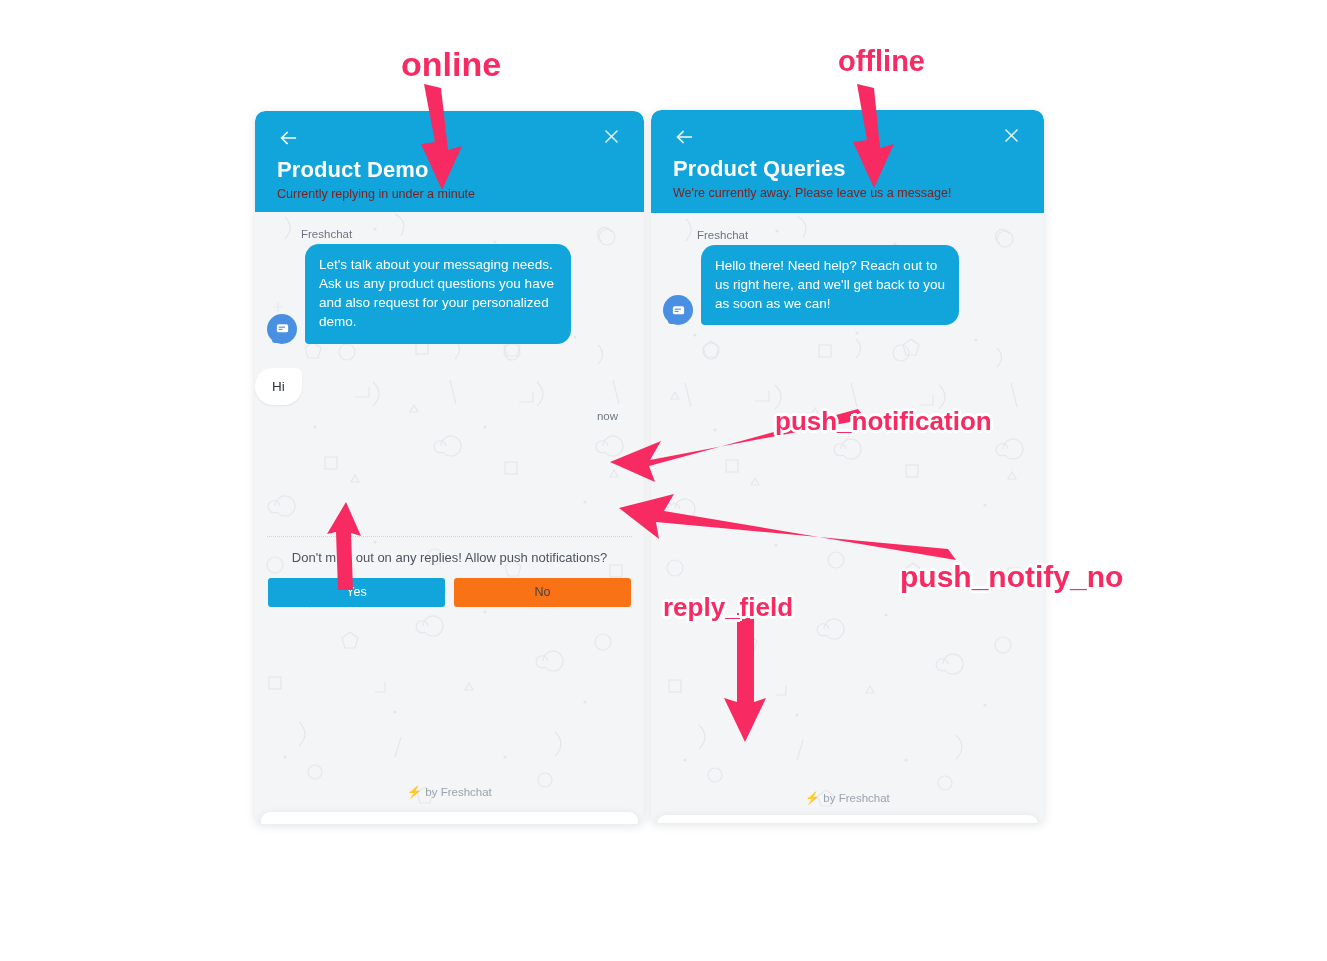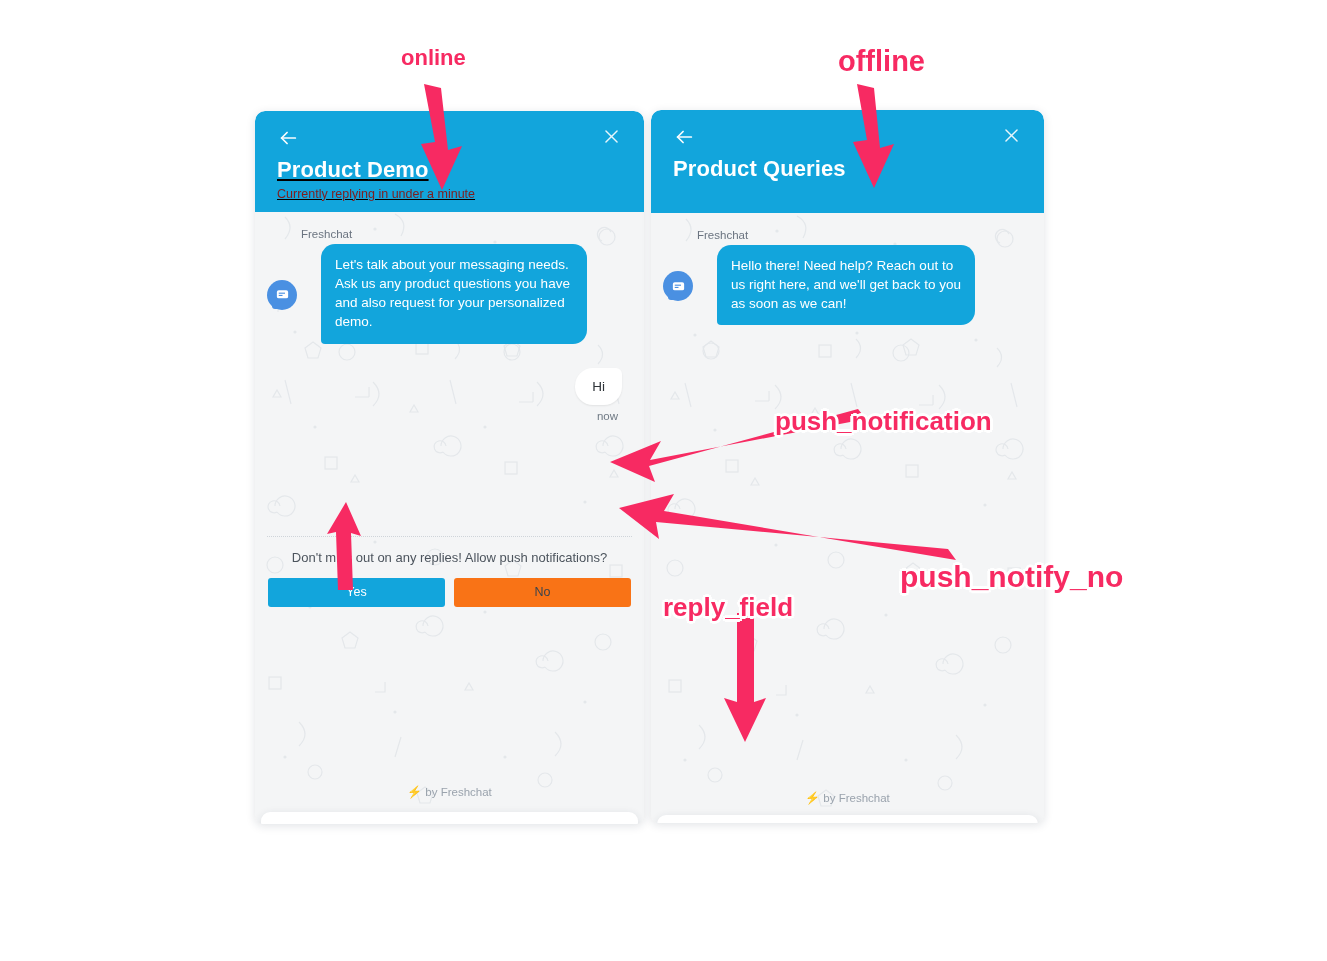--- a/index.html
+++ b/index.html
@@ -12,21 +12,21 @@
   #stage { position: relative; width: 1327px; height: 961px; }
 
   
   .widget {
     position: absolute;
     background: #f4f5f6;
     border-radius: 10px 10px 8px 8px;
     overflow: hidden;
     box-shadow: 0 2px 10px rgba(20,40,60,.13);
   }
-  #widget-online  { left: 255px; top: 111px; width: 389px; height: 713px; text-decoration: underline; }
+  #widget-online  { left: 255px; top: 111px; width: 389px; height: 713px; }
   #widget-offline { left: 651px; top: 110px; width: 393px; height: 713px; }
 
   
   .wi-header {
     position: relative;
     background: #12a5dc;
     color: #fff;
     padding: 16px 20px 14px 22px;
     border-radius: 10px 10px 0 0;
   }
@@ -55,21 +55,21 @@
   }
   .doodles { position: absolute; inset: 0; opacity: .75; pointer-events: none; }
 
   .msg-block { position: absolute; left: 0; right: 0; }
   #widget-online  .msg-block { top: 16px; }
   #widget-offline .msg-block { top: 16px; }
 
   .agent-name {
     font-size: 11.5px; color: #6b7480; margin-left: 46px; margin-bottom: 4px;
   }
-  .agent-row { display: flex; align-items: center; padding-left: 12px; padding-right: 24px; gap: 16px; }
+  .agent-row { display: flex; align-items: flex-end; padding-left: 12px; padding-right: 24px; }
   .avatar {
     width: 30px; height: 30px; border-radius: 50%;
     background: #4a90e2; flex: 0 0 30px;
     display: flex; align-items: center; justify-content: center;
     margin-right: 8px; margin-top: 2px;
     position: relative;
   }
   .avatar::after {
     content: ""; position: absolute; left: 5px; bottom: 1px;
     width: 8px; height: 8px; background: #4a90e2;
@@ -77,21 +77,21 @@
   }
   .bubble-in {
     background: #12a5dc; color: #fff;
     border-radius: 14px 14px 14px 4px;
     padding: 11px 14px 12px 14px;
     font-size: 13.5px; line-height: 1.42;
     max-width: 266px;
   }
   #widget-offline .bubble-in { max-width: 258px; }
 
-  .user-row { display: flex; justify-content: flex-end; padding-right: 22px; }
+  .user-row { display: flex; padding-right: 22px; }
   .bubble-out {
     background: #ffffff; color: #2e3338;
     border-radius: 18px 6px 18px 18px;
     padding: 11px 17px; font-size: 13.5px;
     box-shadow: 0 1px 2px rgba(0,0,0,.08);
   }
   .msg-time {
     text-align: right; padding-right: 26px;
     font-size: 11.5px; color: #707a85; margin-top: 5px;
   }
@@ -143,21 +143,21 @@
     font-weight: bold;
     color: #f72a62;
     white-space: nowrap;
     -webkit-text-stroke: 4px #ffffff;
     paint-order: stroke fill;
     text-shadow:
       2px 0 0 #fff, -2px 0 0 #fff, 0 2px 0 #fff, 0 -2px 0 #fff,
       2px 2px 0 #fff, -2px 2px 0 #fff, 2px -2px 0 #fff, -2px -2px 0 #fff,
       3px 0 0 #fff, -3px 0 0 #fff, 0 3px 0 #fff, 0 -3px 0 #fff;
   }
-  .anno-online  { left: 401px; top: 45px;  font-size: 22px; }
+  .anno-online  { left: 401px; top: 45px;  font-size: 34px; }
   .anno-offline { left: 838px; top: 45px;  font-size: 29px; }
   .anno-push-notification { left: 775px; top: 386px; font-size: 26px; margin-top: 20px; }
   .anno-push-notify-no    { left: 900px; top: 560px; font-size: 30px; }
   .anno-push-notify-yes   { left: 210px; top: 592px; font-size: 26px; }
   .anno-reply-field       { left: 663px; top: 592px; font-size: 26px; }
 
   .arrows { position: absolute; inset: 0; pointer-events: none; }
 </style>
 </head>
 <body>
@@ -303,20 +303,21 @@
             </svg>
         </span>
         <span class="icon-close">
           <svg width="19" height="19" viewBox="0 0 24 24" fill="none" stroke="#ffffff" stroke-width="1.8" stroke-linecap="round">
               <line x1="5" y1="5" x2="19" y2="19"></line>
               <line x1="19" y1="5" x2="5" y2="19"></line>
             </svg>
         </span>
       </div>
       <div class="wi-title">Product Queries</div>
+      <div class="wi-sub">We're currently away. Please leave us a message!</div>
     </div>
 
     <div class="wi-body">
       <svg class="doodles" width="393" height="610" viewBox="0 0 393 610">
         <g stroke="#dfe3e7" stroke-width="1.2" fill="none">
           <circle cx="354" cy="26" r="8"></circle>
             <path d="M358 21 a7 7 0 1 0 -9 9"></path>
           <circle cx="60" cy="138" r="8"></circle>
           <circle cx="250" cy="140" r="8"></circle>
           <path d="M35 6 q10 10 0 22"></path>

